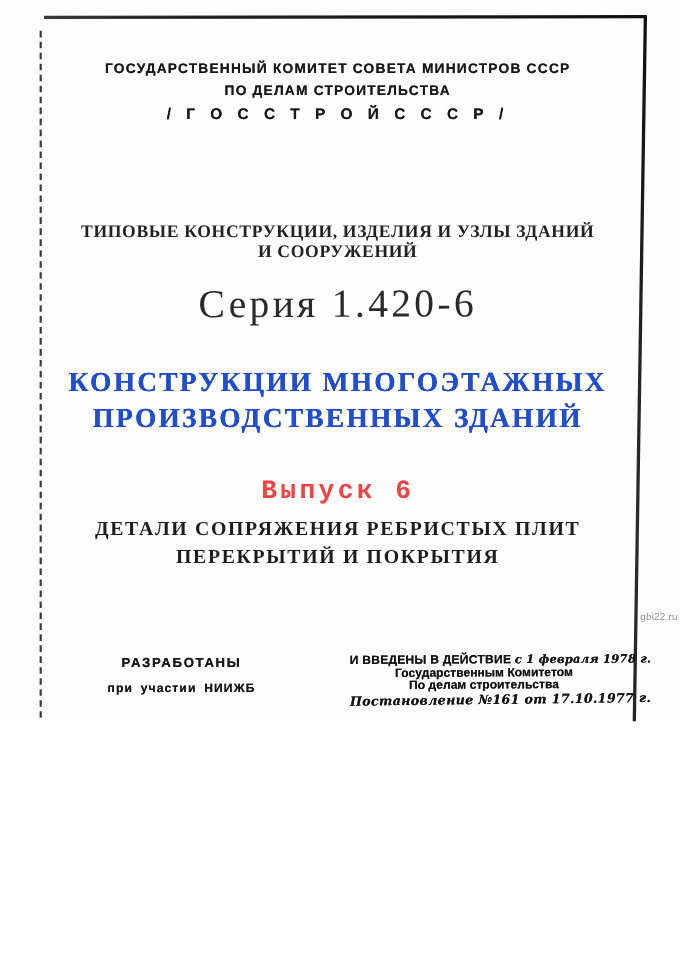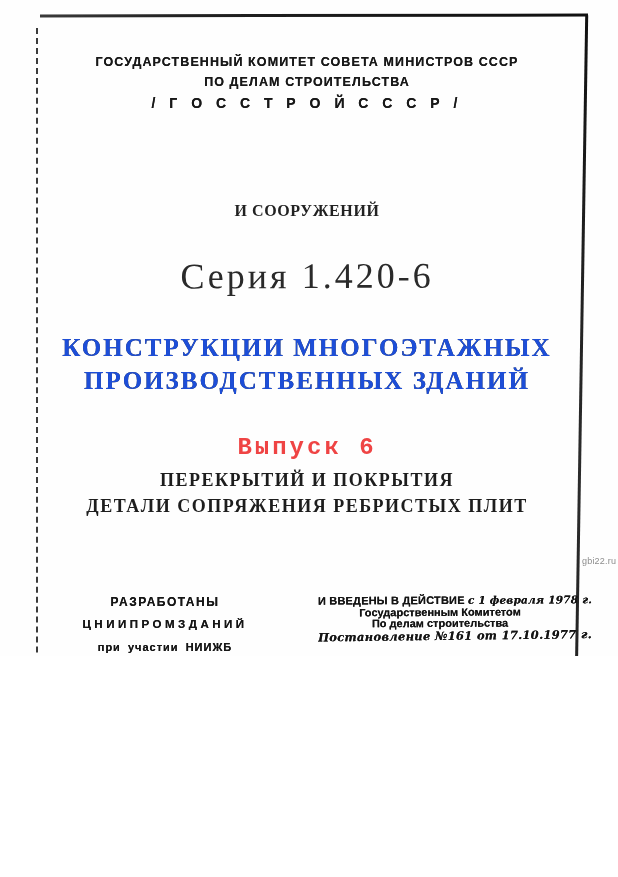--- a/index.html
+++ b/index.html
@@ -196,41 +196,41 @@
 
   <div class="content">
 
     <div class="block header-block">
       <div>ГОСУДАРСТВЕННЫЙ КОМИТЕТ СОВЕТА МИНИСТРОВ СССР</div>
       <div>ПО ДЕЛАМ СТРОИТЕЛЬСТВА</div>
       <div class="header-line-3">/ Г О С С Т Р О Й  С С С Р /</div>
     </div>
 
     <div class="block type-block">
+      <div>ТИПОВЫЕ КОНСТРУКЦИИ, ИЗДЕЛИЯ И УЗЛЫ ЗДАНИЙ</div>
       <div>И СООРУЖЕНИЙ</div>
     </div>
 
     <div class="block series-title">Серия 1.420-6</div>
 
     <div class="block main-title">
       <div>КОНСТРУКЦИИ МНОГОЭТАЖНЫХ</div>
       <div>ПРОИЗВОДСТВЕННЫХ ЗДАНИЙ</div>
     </div>
 
     <div class="block issue-title">Выпуск 6</div>
     <div class="block issue-subtitle">
+      <div>ДЕТАЛИ СОПРЯЖЕНИЯ РЕБРИСТЫХ ПЛИТ</div>
       <div>ПЕРЕКРЫТИЙ И ПОКРЫТИЯ</div>
-      <div>ДЕТАЛИ СОПРЯЖЕНИЯ РЕБРИСТЫХ ПЛИТ</div>
     </div>
 
   </div>
 
   <div class="developed-block">
     <div class="developed-title">РАЗРАБОТАНЫ</div>
-    <div class="developed-org">ЦНИИПРОМЗДАНИЙ</div>
     <div class="developed-part">при участии НИИЖБ</div>
   </div>
 
   <div class="approved-block">
     <div class="approved-intro"><span>И ВВЕДЕНЫ В ДЕЙСТВИЕ</span> <span class="hand">с 1 февраля 1978 г.</span></div>
     <div>Государственным Комитетом</div>
     <div>По делам строительства</div>
     <div class="approved-resolution">Постановление №161 от 17.10.1977 г.</div>
   </div>
 

